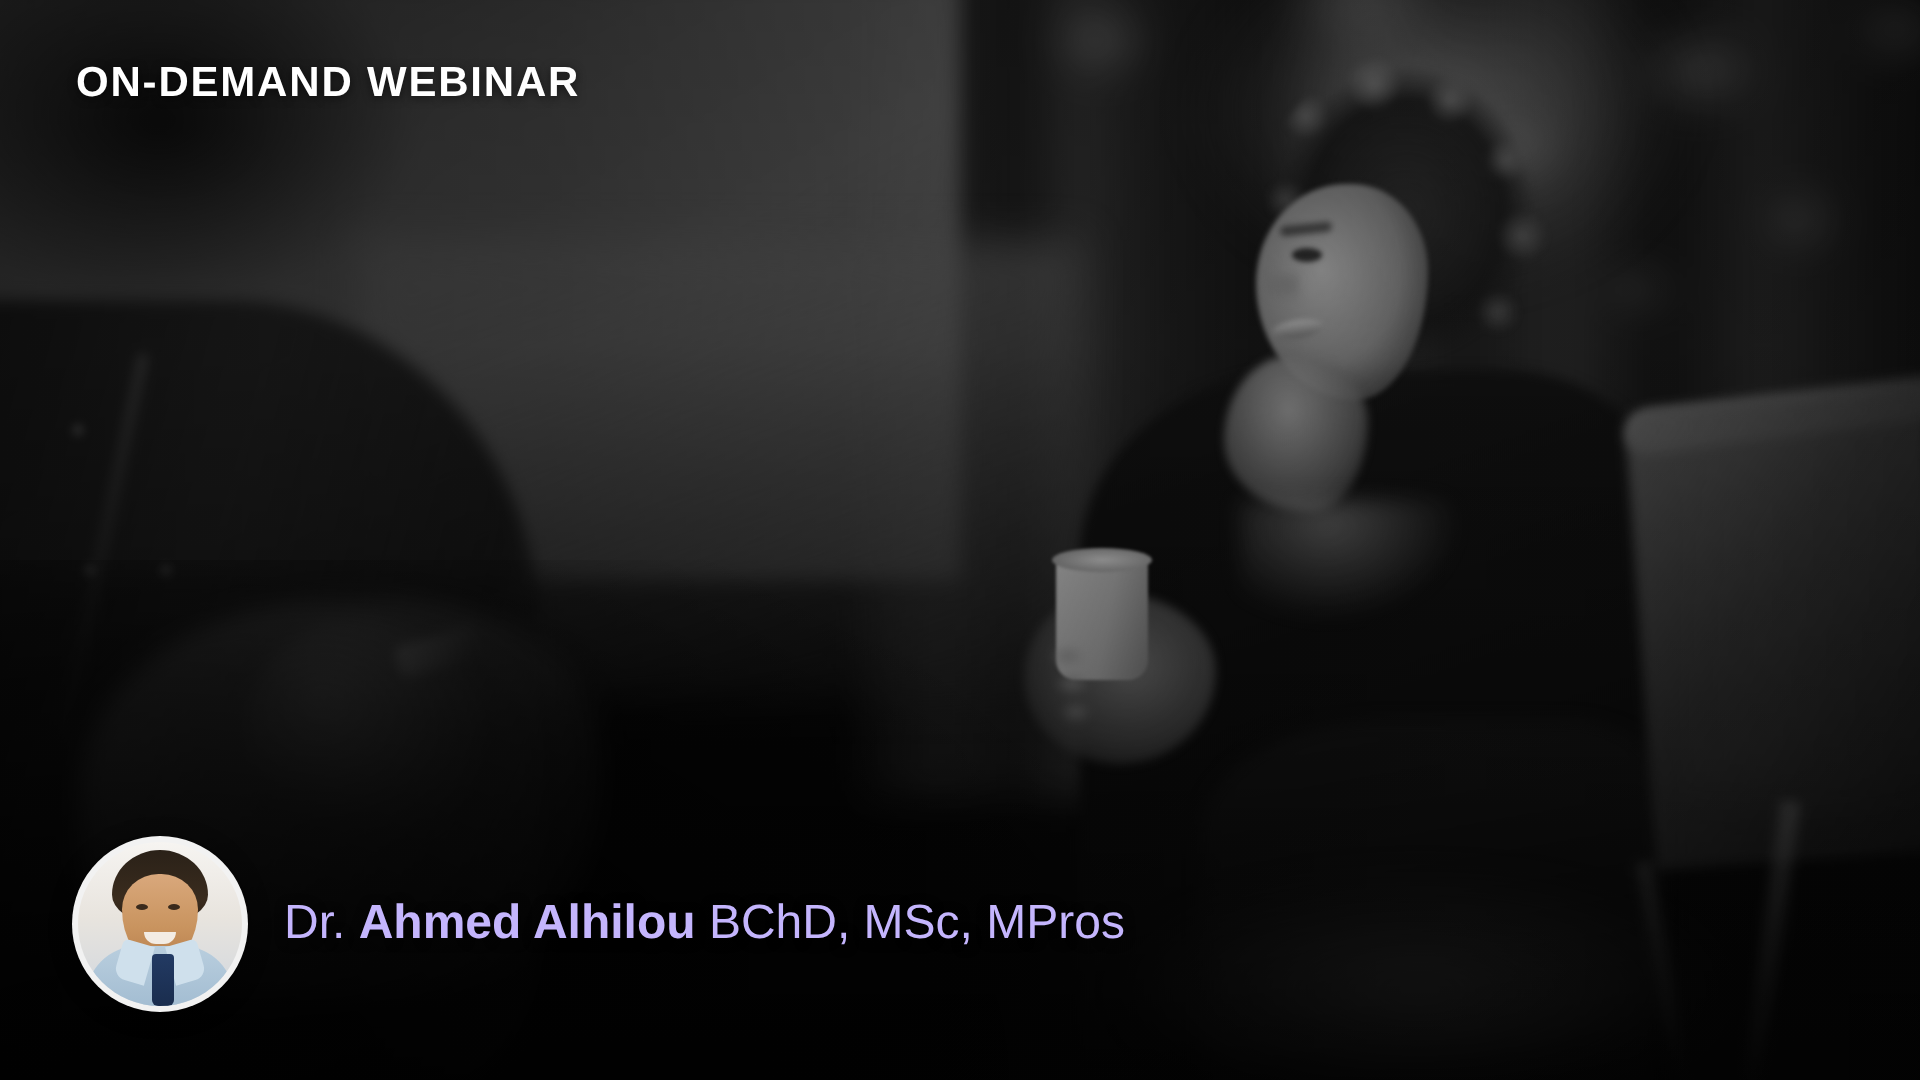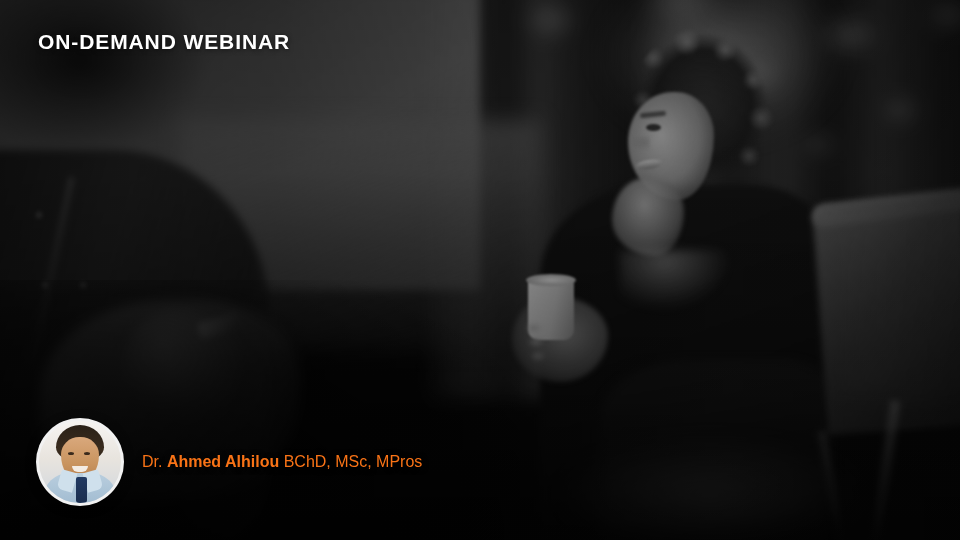--- a/index.html
+++ b/index.html
@@ -434,22 +434,22 @@
   .av-collar-l { left: 20px; transform: rotate(16deg); border-radius: 3px 0 0 6px; }
   .av-collar-r { left: 46px; transform: rotate(-16deg); border-radius: 0 3px 6px 0; }
   .av-tie {
     position: absolute;
     left: 37px; bottom: 0;
     width: 11px; height: 26px;
     background: linear-gradient(180deg, #223a63 0%, #1a2d4e 100%);
     border-radius: 2px 2px 3px 3px;
   }
   .speaker-name {
-    color: #f97316;
-    font-size: 16px;
+    color: #c4b5fd;
+    font-size: 24px;
     line-height: 1.2;
     white-space: nowrap;
     text-shadow: 0 1px 6px rgba(0,0,0,.7);
   }
   .speaker-name .pre { font-weight: 400; }
   .speaker-name .nm { font-weight: 700; }
   .speaker-name .post { font-weight: 400; }
 </style>
 </head>
 <body>

